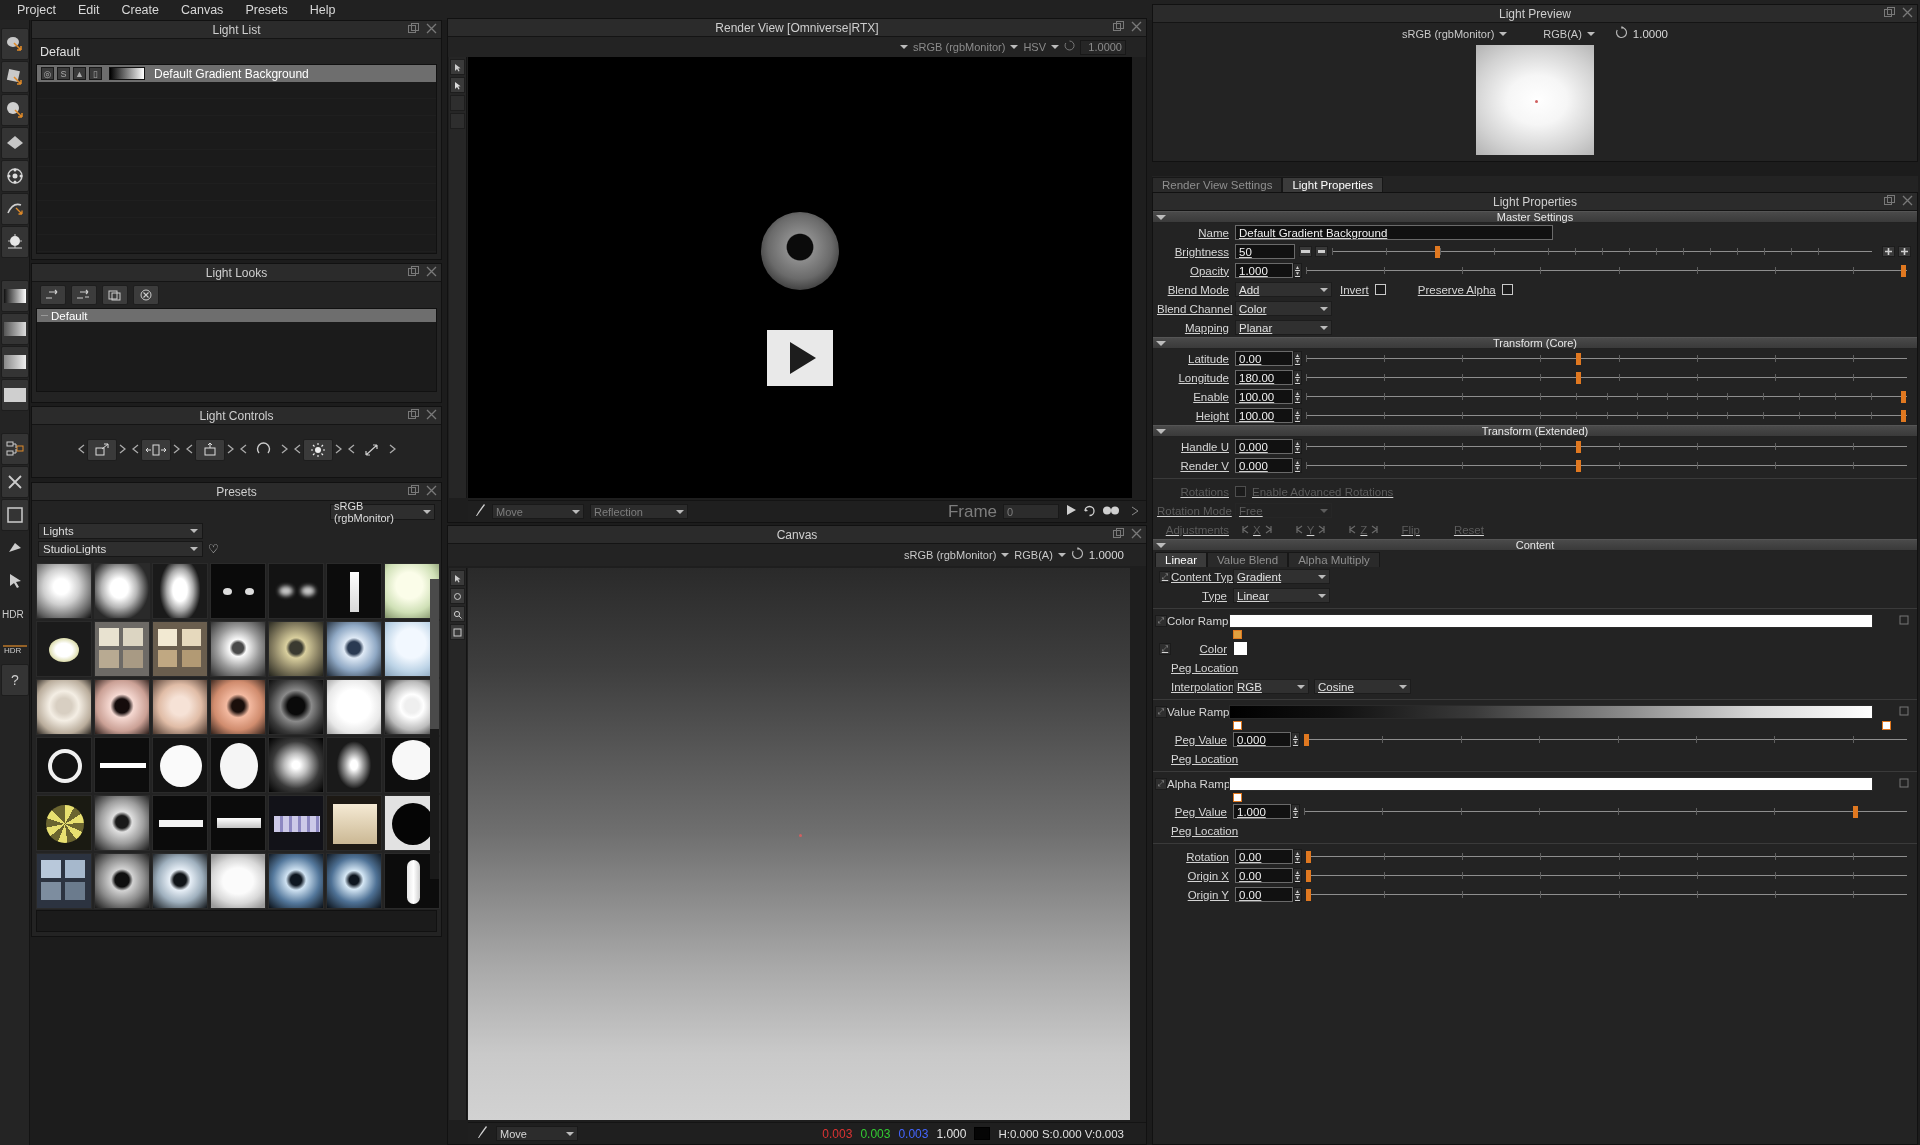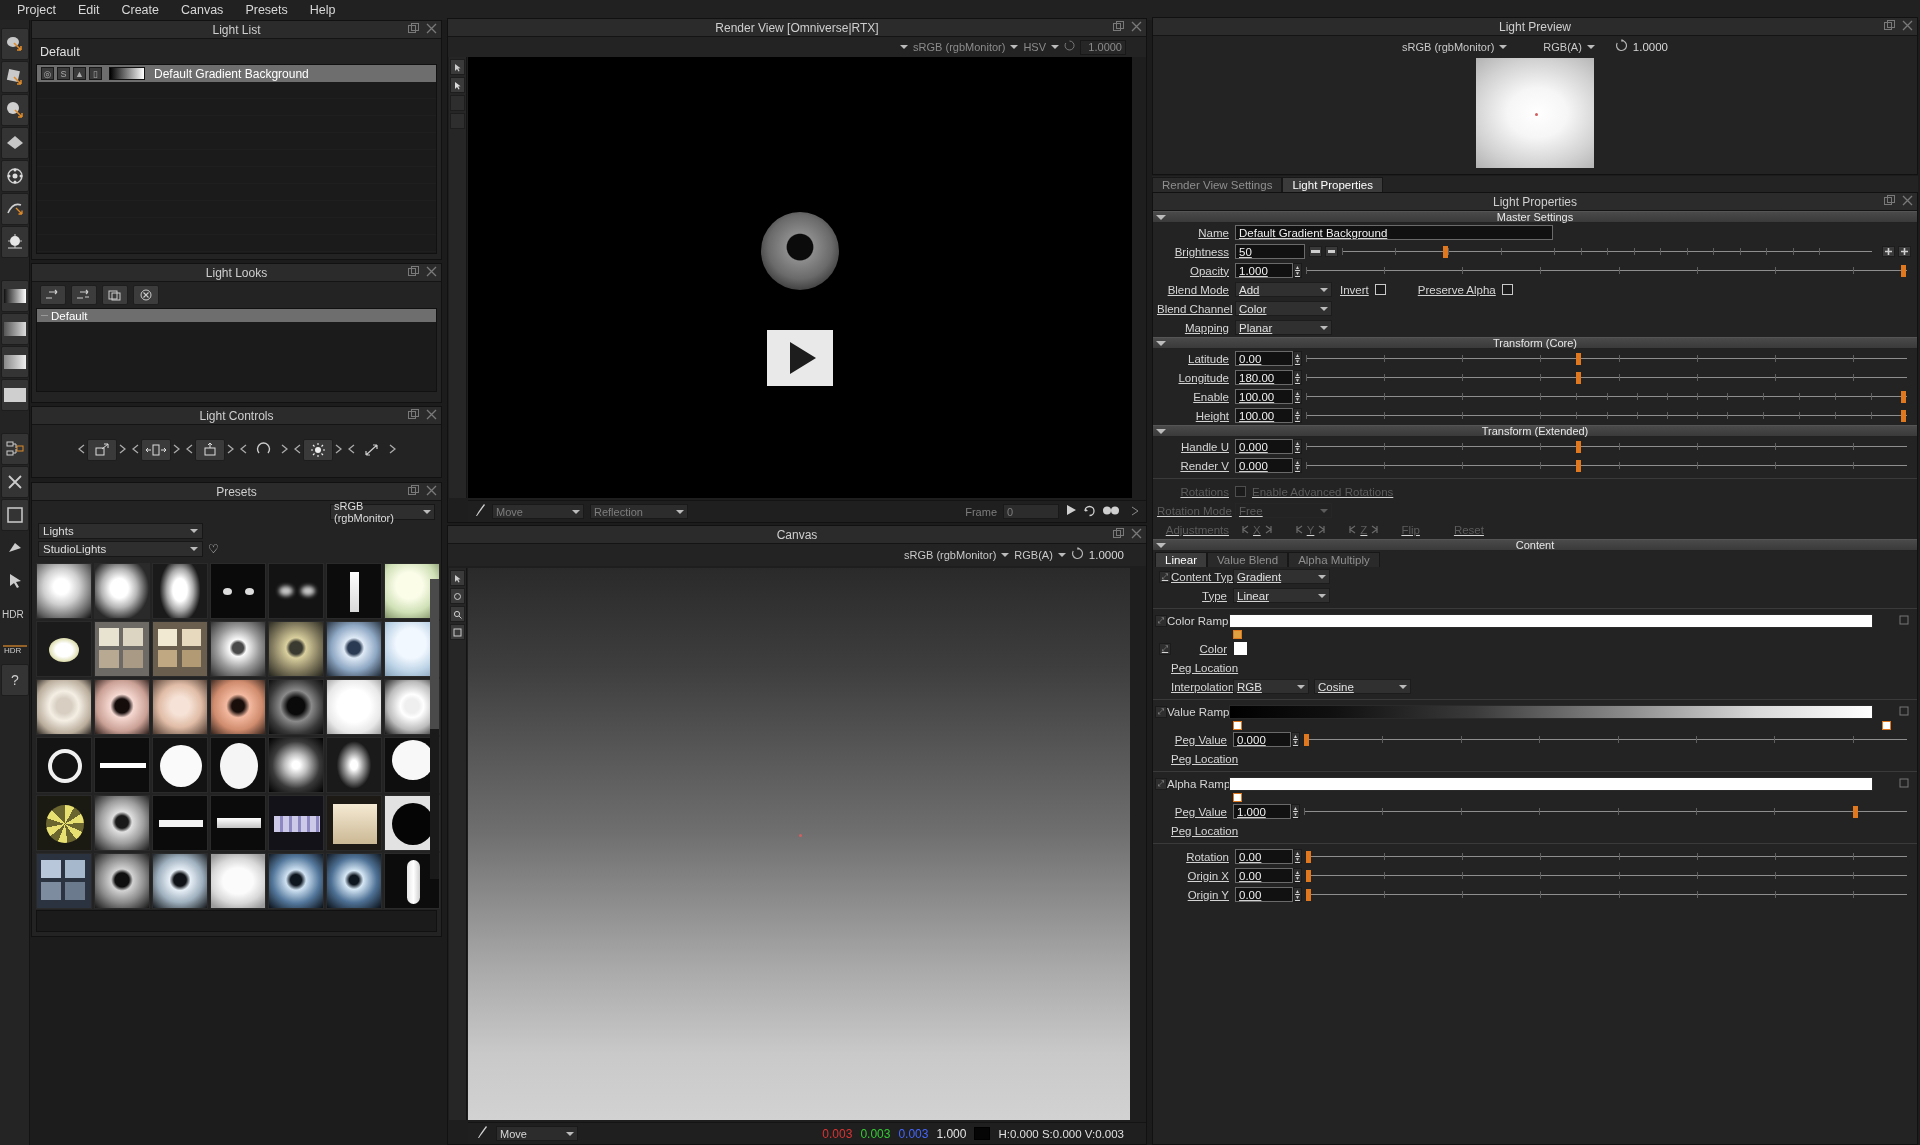--- a/index.html
+++ b/index.html
@@ -90,21 +90,21 @@
   .cv-area { position:absolute; left:20px; top:42px; right:16px; bottom:24px;
     background:linear-gradient(180deg,#2a2a2a 0%, #3e3e3e 18%, #6f6f6f 48%, #a8a8a8 72%, #c9c9c9 88%, #d2d2d2 100%); }
   .cv-dot { position:absolute; left:50%; top:calc(50% - 10px); width:3px;height:3px;background:#d06060;border-radius:50%; }
   .cv-foot { position:absolute; left:20px; right:0; bottom:0; height:22px; background:#1f1f1f; display:flex; align-items:center; gap:8px; padding:0 8px; border-top:1px solid #141414;}
   .cv-foot .spacer{flex:1;}
   .chR{color:#d33;} .chG{color:#3c3;} .chB{color:#46f;} .chA{color:#e3e3e3;}
   .swatchblk { width:16px;height:13px;background:#050505;border:1px solid #000; }
   .hsv { color:#e0e0e0; font-size:11.5px; }
 
   
-  #lightprev { left:1152px; top:17px; width:766px; height:158px; }
+  #lightprev { left:1152px; top:4px; width:766px; height:158px; }
   .lp-bar { height:22px; display:flex; align-items:center; justify-content:center; gap:5px; }
   .lp-img { position:absolute; left:50%; transform:translateX(-50%); top:40px; width:118px; height:110px;
     background:radial-gradient(ellipse 90% 80% at 52% 50%, #ffffff 0%, #f6f6f6 28%, #d2d2d2 60%, #b6b6b6 82%, #9e9e9e 100%); }
   .lp-dot { position:absolute; left:50%; top:50%; width:3px;height:3px;background:#d06060;border-radius:50%; }
 
   
   .tabstrip { position:absolute; left:1152px; top:176px; width:766px; height:16px; background:#232323; display:flex; align-items:flex-end; }
   .tab { height:15px; padding:0 9px; display:flex; align-items:center; font-size:11.5px; color:#8f8f8f; background:#2a2a2a; border:1px solid #171717; border-bottom:none; cursor:pointer;}
   .tab.active { background:#3b3b3b; color:#fff; }
 
@@ -740,21 +740,21 @@
           </svg></span>
       <div class="fcombo" style="width:92px;">
         <span>Move</span>
         <span class="caret"></span>
       </div>
       <div class="fcombo" style="width:98px;">
         <span>Reflection</span>
         <span class="caret"></span>
       </div>
       <span style="flex:1"></span>
-      <span style="color:#7d7d7d;font-size:11px;">Frame</span>
+      <span style="color:#7d7d7d;font-size:17px;">Frame</span>
       <span class="fcombo" style="width:56px;justify-content:flex-start;">0</span>
       <span><svg width="12" height="12">
             <path d="M2 1 L11 6 L2 11Z" fill="#cfcfcf"></path>
           </svg></span>
       <span><svg width="13" height="13" viewBox="0 0 13 13">
             <path d="M2 7 A4.5 4.5 0 1 1 6.5 11.5" stroke="#cfcfcf" fill="none" stroke-width="1.3"></path>
             <path d="M2 4 L2 7.5 L5 7" fill="#cfcfcf"></path>
           </svg></span>
       <span><svg width="18" height="11">
             <circle cx="5" cy="5.5" r="4" fill="#cfcfcf"></circle>
@@ -900,21 +900,21 @@
     <div class="sectionbar">
       <span class="tri"></span>
       <span>Master Settings</span>
     </div>
     <div class="prow">
       <span class="plabel">Name</span>
       <span class="pfield w-name">Default Gradient Background</span>
     </div>
     <div class="prow">
       <span class="plabel">Brightness</span>
-      <span class="pfield w-num" style="width:70px">50</span>
+      <span class="pfield w-num" style="width:60px">50</span>
       <span class="minibtn" style="margin-left:4px">
           <svg width="9" height="3">
             <rect width="9" height="3" fill="#cfcfcf"></rect>
           </svg>
         </span>
       <span class="minibtn" style="margin-left:3px">
           <svg width="7" height="3">
             <rect width="7" height="3" fill="#cfcfcf"></rect>
           </svg>
         </span>

